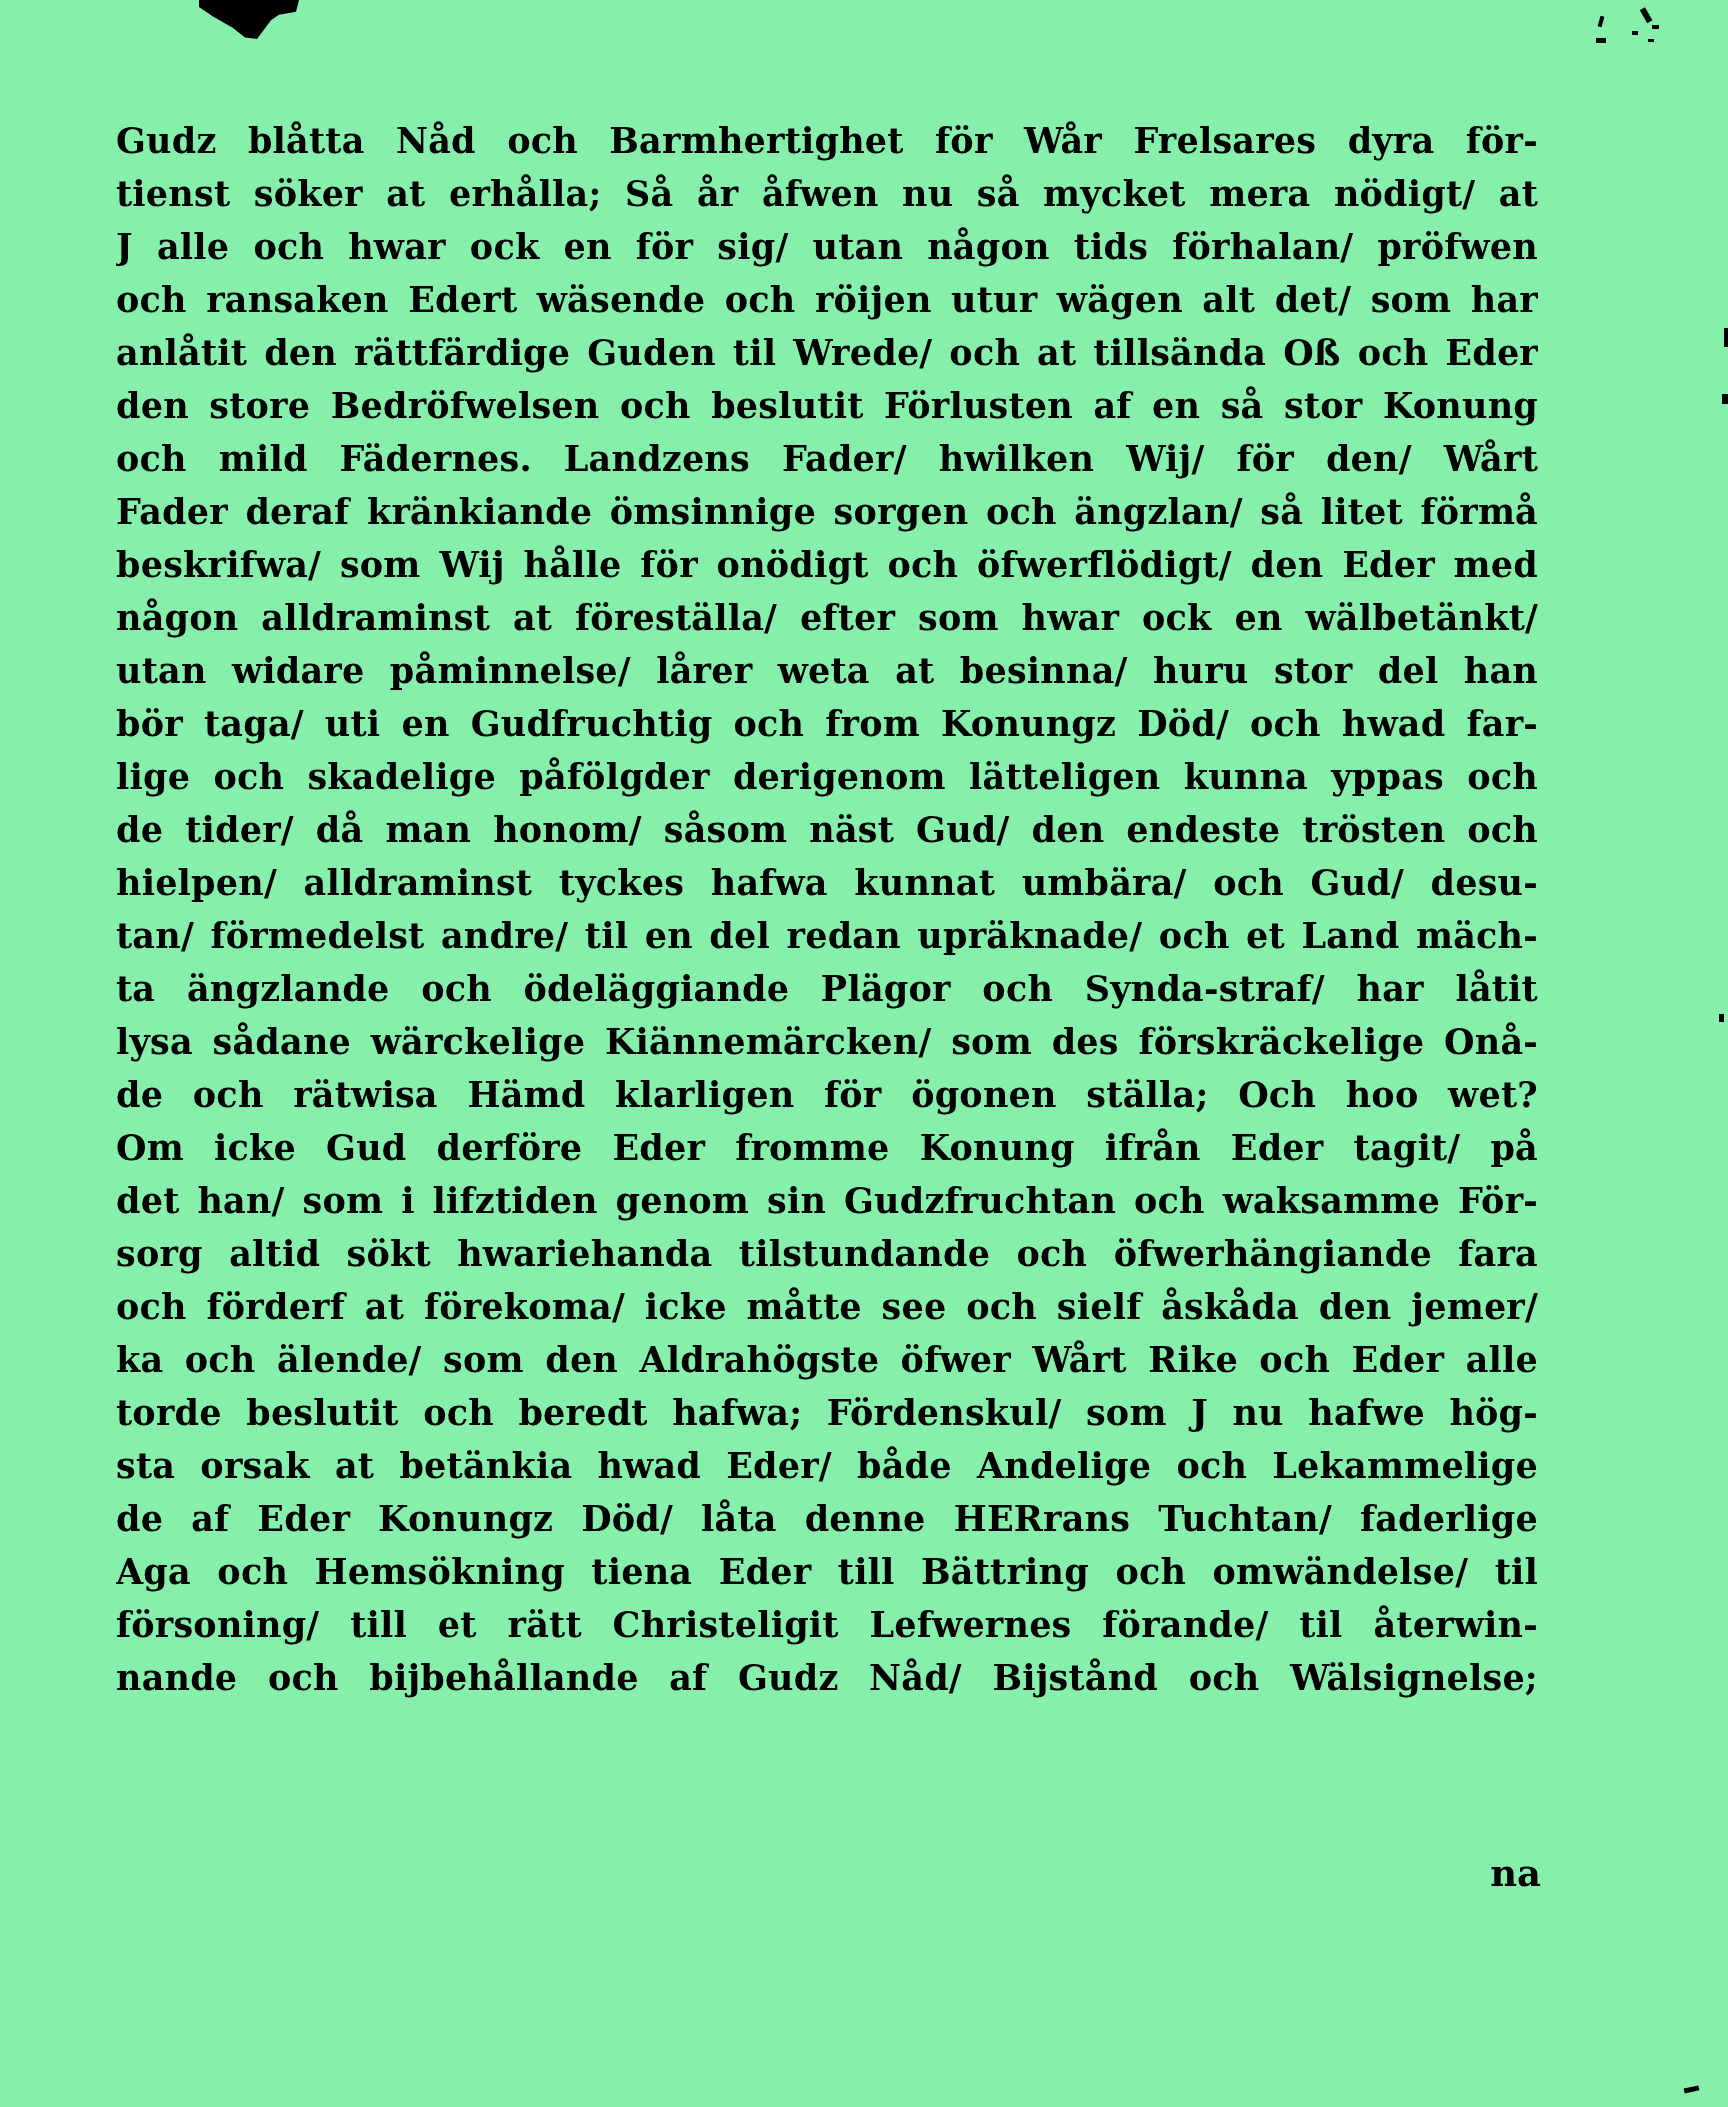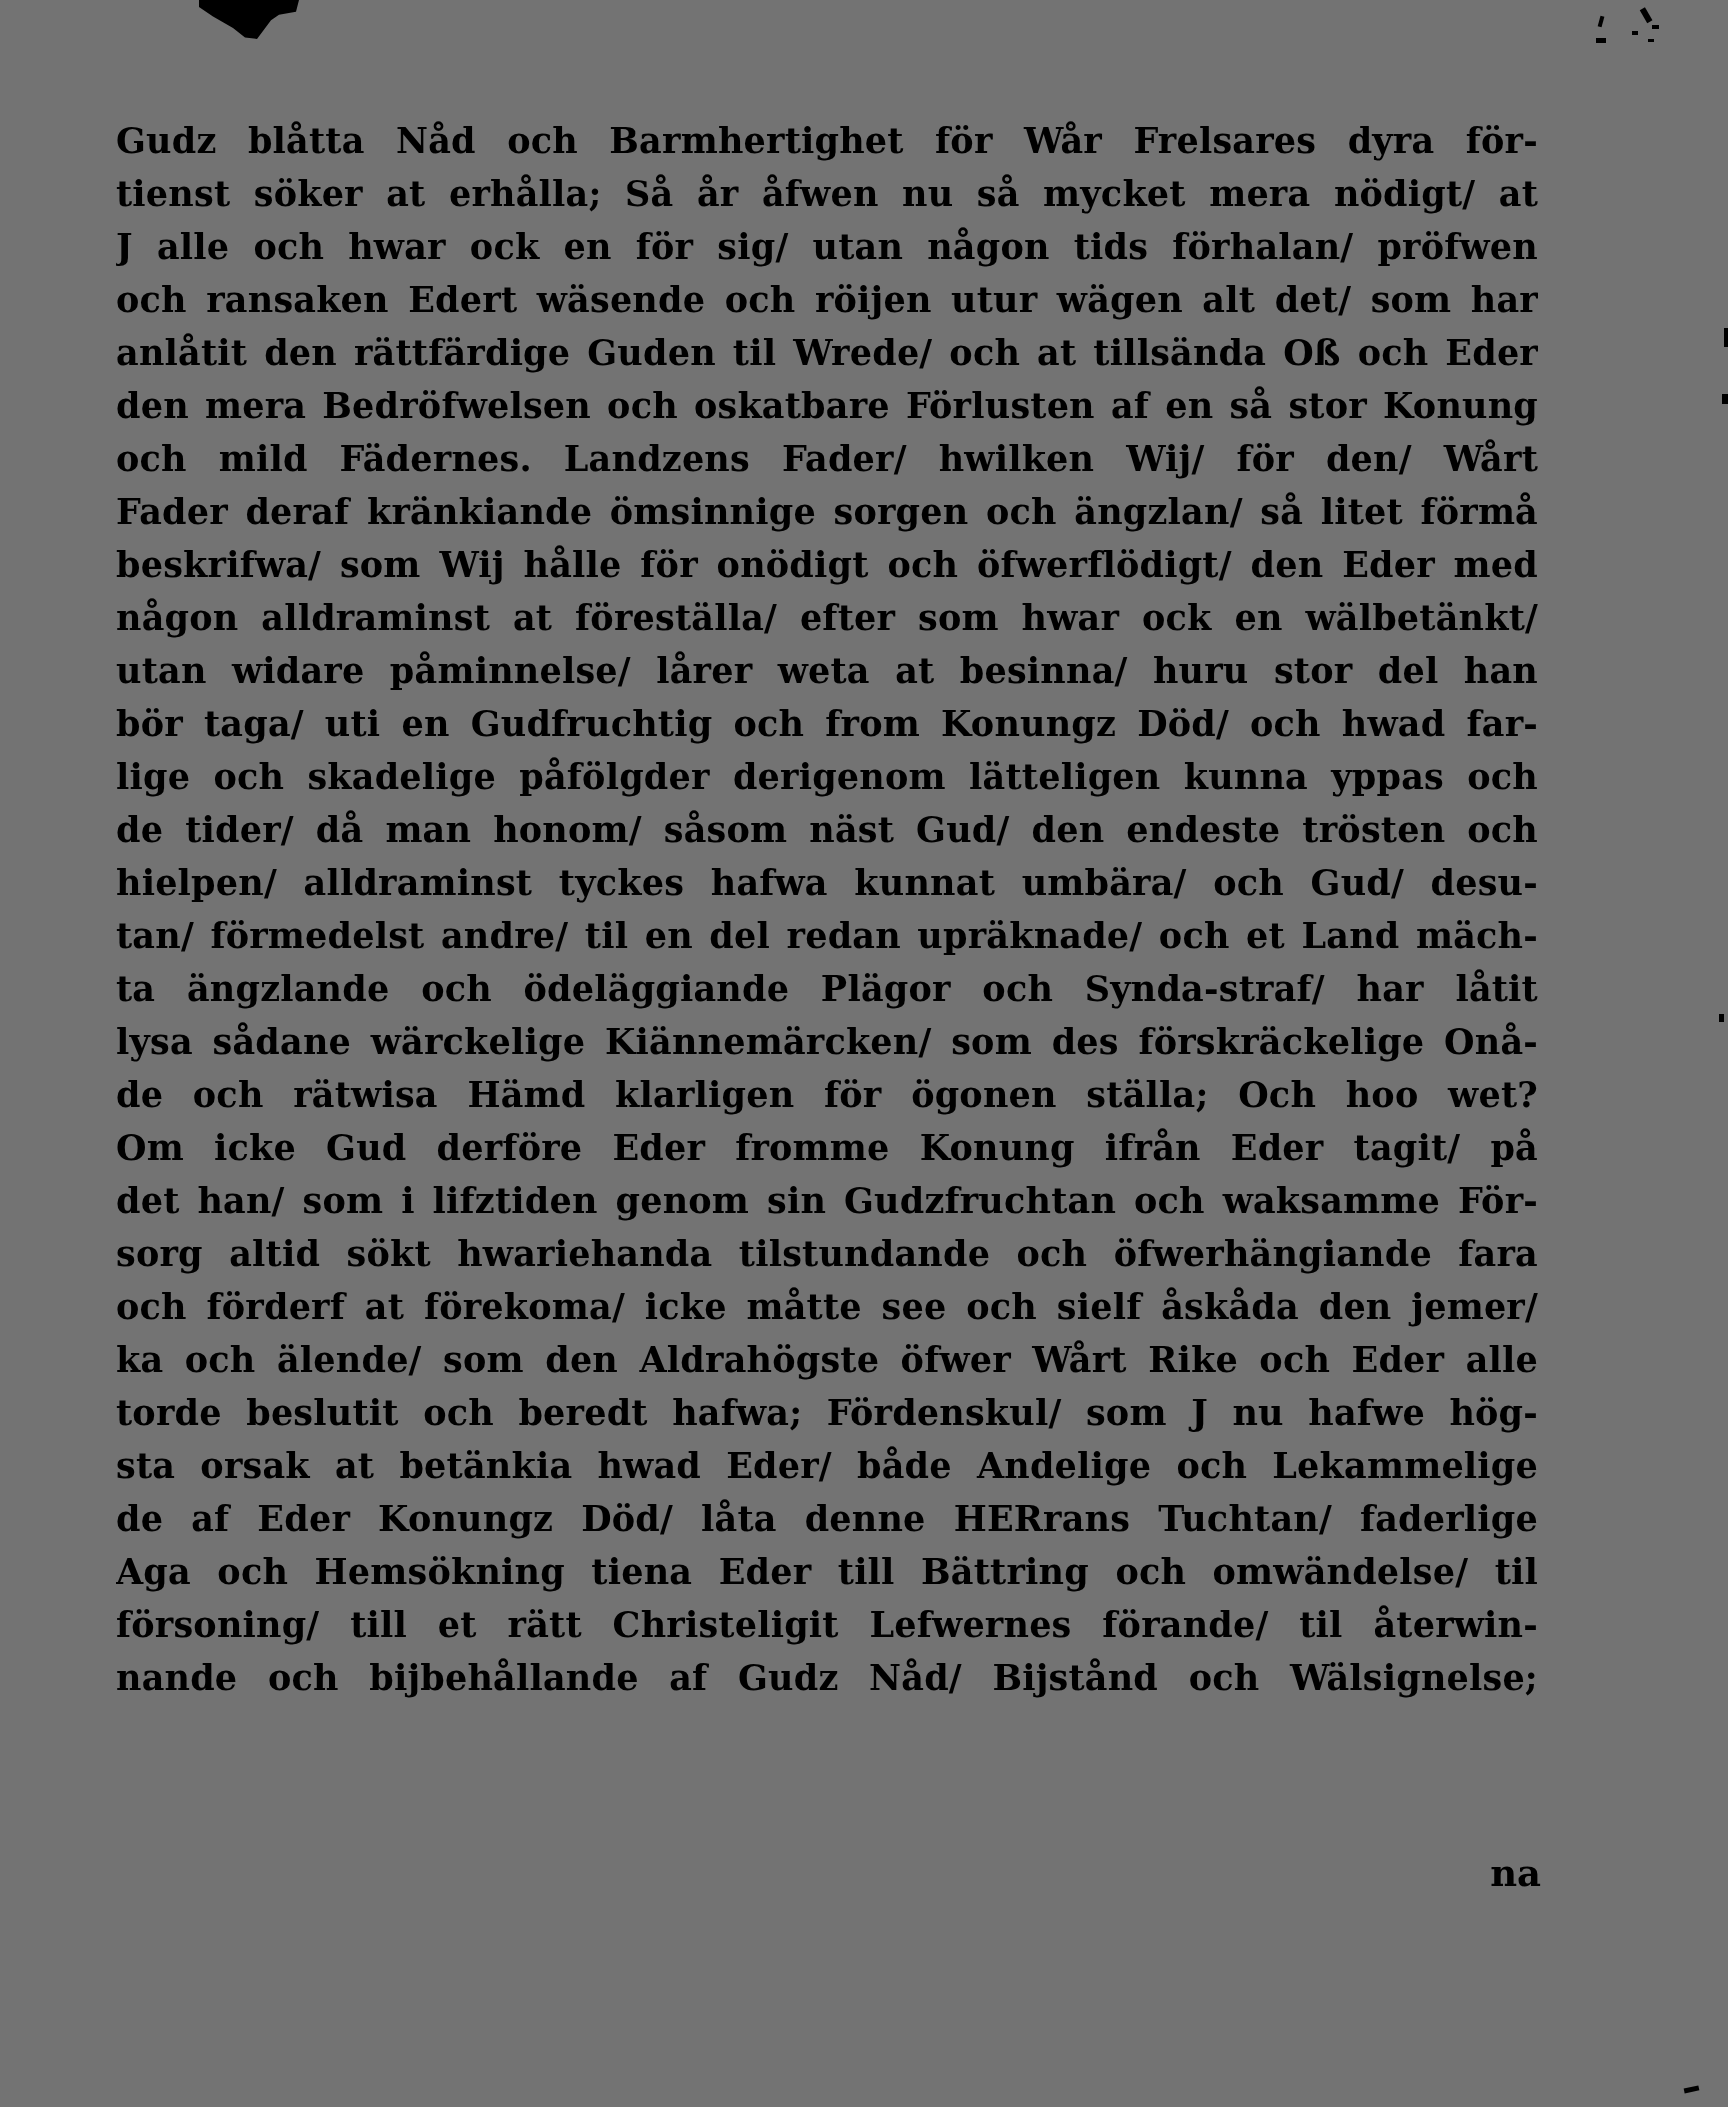--- a/index.html
+++ b/index.html
@@ -4,21 +4,21 @@
 <style>
   html, body {
     margin: 0;
     padding: 0;
     background: #ffffff;
   }
   .page {
     position: relative;
     width: 1729px;
     height: 2108px;
-    background: #737373;
+    background: #86efac;
     overflow: hidden;
     font-family: "DejaVu Serif", serif;
     color: #000000;
   }
   
   .ink-blob {
     position: absolute;
     left: 199px;
     top: 0;
     width: 100px;
@@ -92,21 +92,21 @@
   <div class="speck sp8"></div>
   <div class="speck sp9"></div>
   <div class="speck sp10"></div>
 
   <div class="text-block" id="text-block">
       <div class="line">Gudz blåtta Nåd och Barmhertighet för Wår Frelsares dyra för-</div>
       <div class="line">tienst söker at erhålla; Så år åfwen nu så mycket mera nödigt/ at</div>
       <div class="line">J alle och hwar ock en för sig/ utan någon tids förhalan/ pröfwen</div>
       <div class="line">och ransaken Edert wäsende och röijen utur wägen alt det/ som har för-</div>
       <div class="line">anlåtit den rättfärdige Guden til Wrede/ och at tillsända Oß och Eder</div>
-      <div class="line">den mera Bedröfwelsen och oskatbare Förlusten af en så stor Konung</div>
+      <div class="line">den store Bedröfwelsen och beslutit Förlusten af en så stor Konung</div>
       <div class="line">och mild Fädernes. Landzens Fader/ hwilken Wij/ för den/ Wårt</div>
       <div class="line">Fader deraf kränkiande ömsinnige sorgen och ängzlan/ så litet förmå</div>
       <div class="line">beskrifwa/ som Wij hålle för onödigt och öfwerflödigt/ den Eder med</div>
       <div class="line">någon alldraminst at föreställa/ efter som hwar ock en wälbetänkt/</div>
       <div class="line">utan widare påminnelse/ lårer weta at besinna/ huru stor del han</div>
       <div class="line">bör taga/ uti en Gudfruchtig och from Konungz Död/ och hwad far-</div>
       <div class="line">lige och skadelige påfölgder derigenom lätteligen kunna yppas och</div>
       <div class="line">de tider/ då man honom/ såsom näst Gud/ den endeste trösten och</div>
       <div class="line">hielpen/ alldraminst tyckes hafwa kunnat umbära/ och Gud/ desu-</div>
       <div class="line">tan/ förmedelst andre/ til en del redan upräknade/ och et Land mäch-</div>

